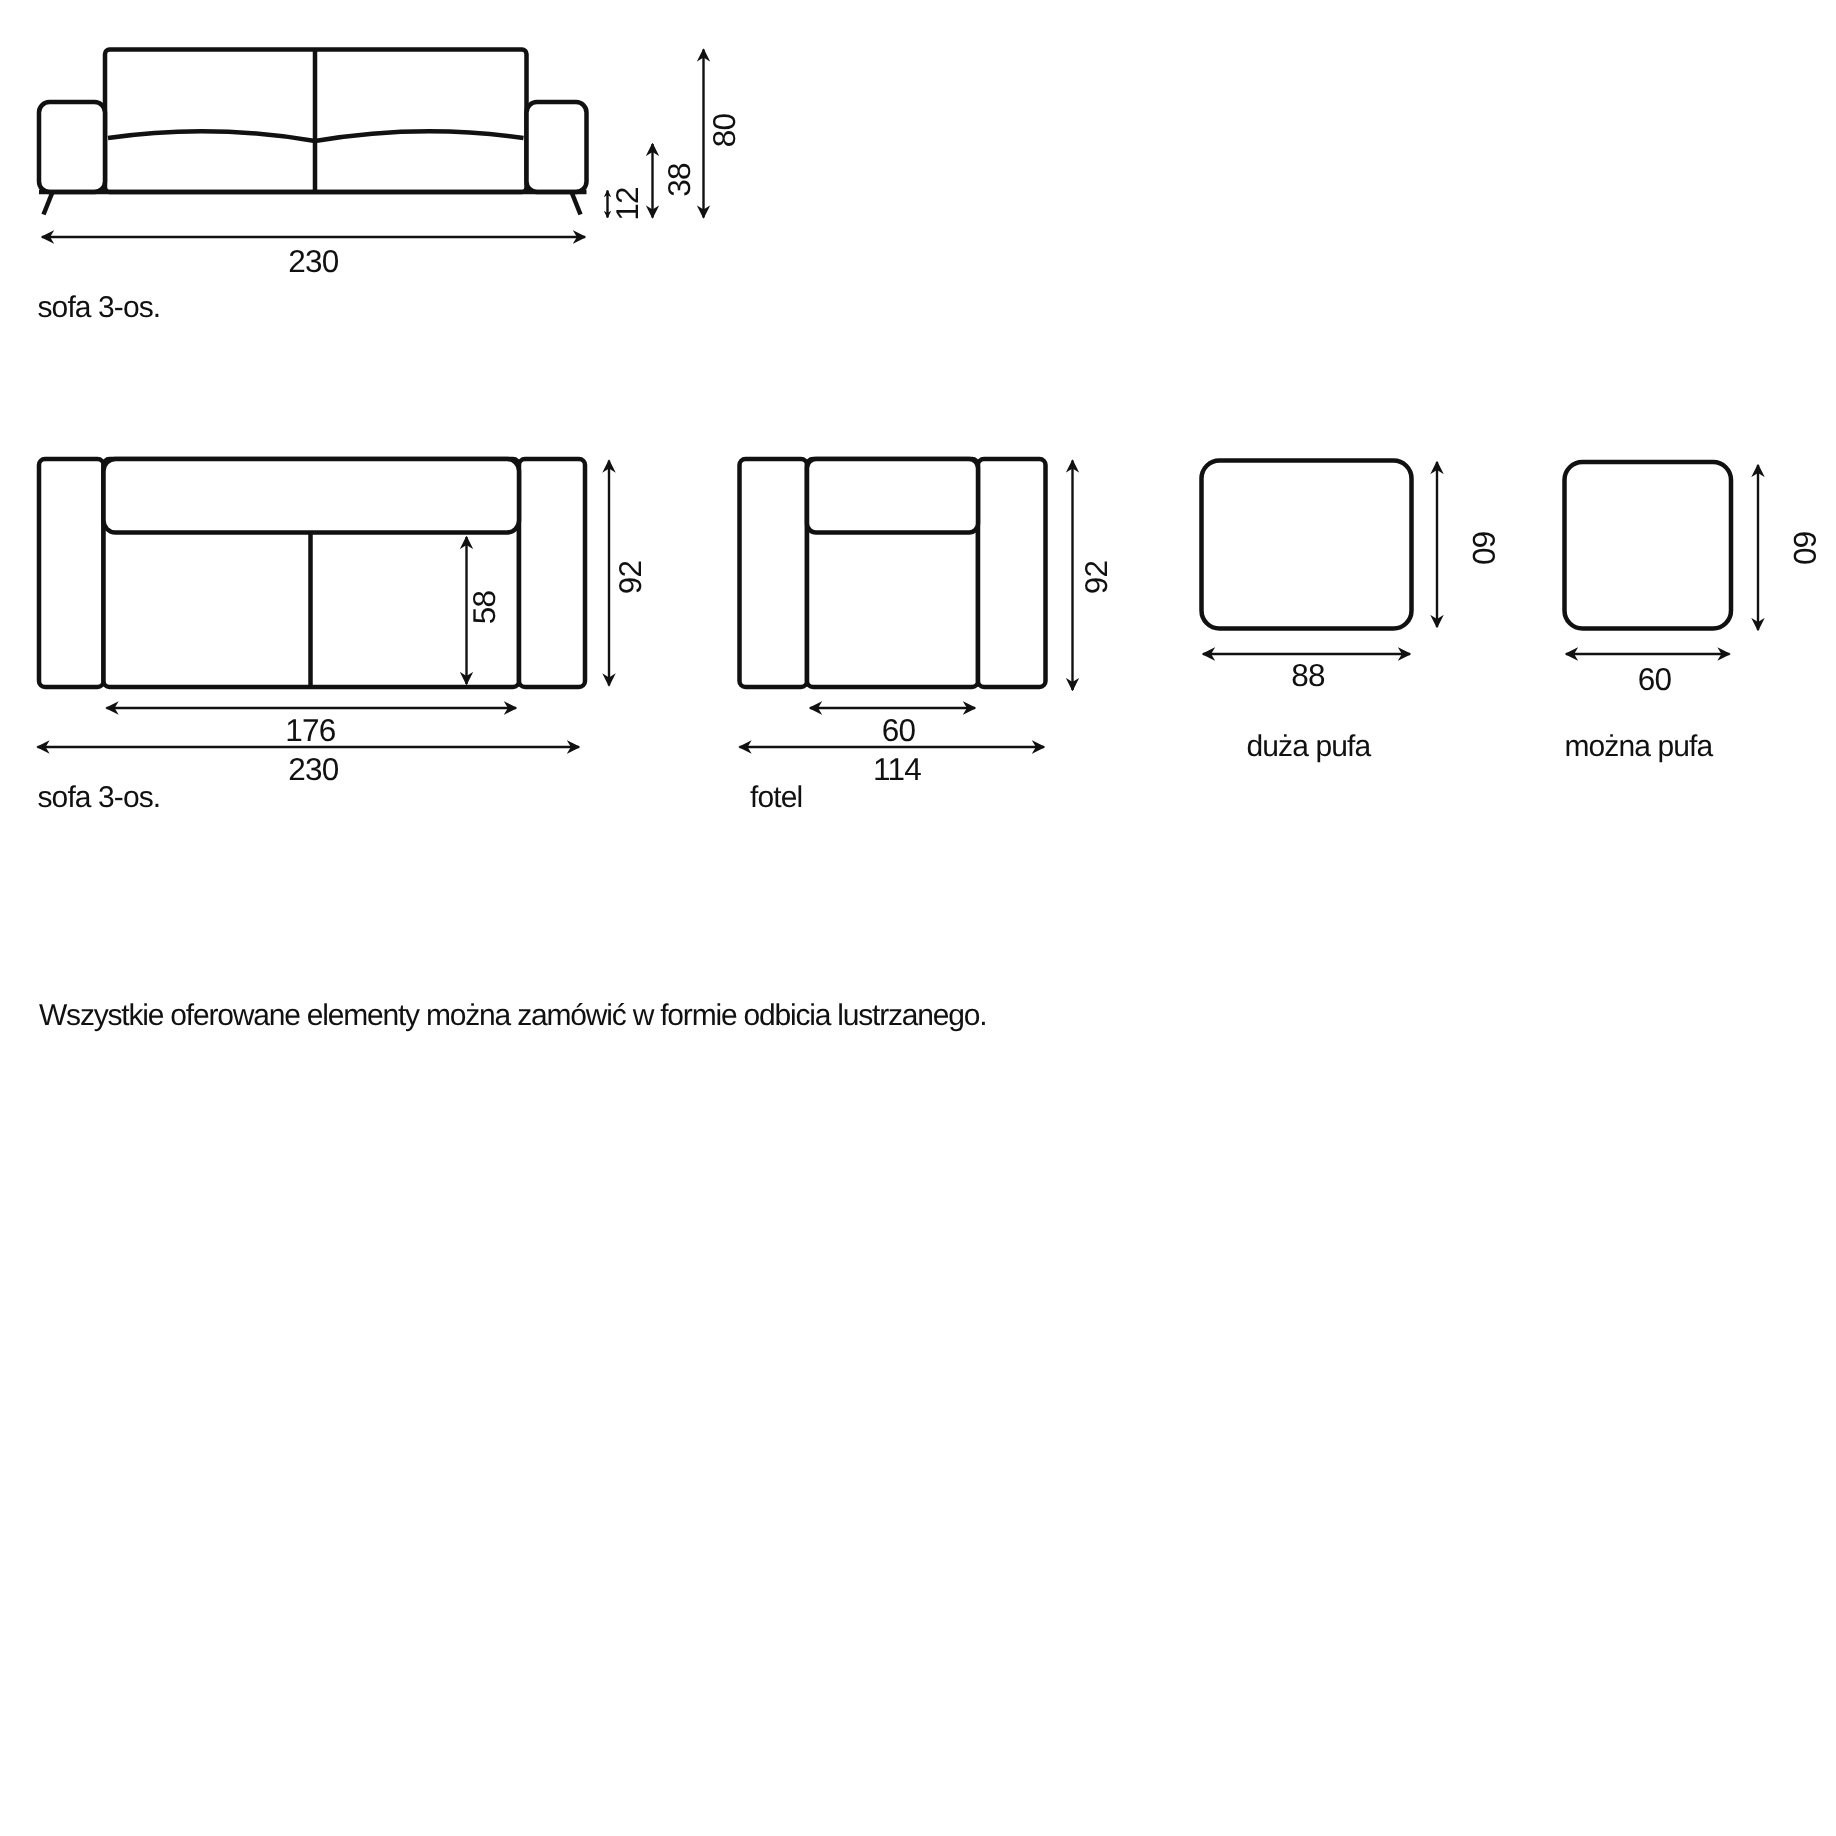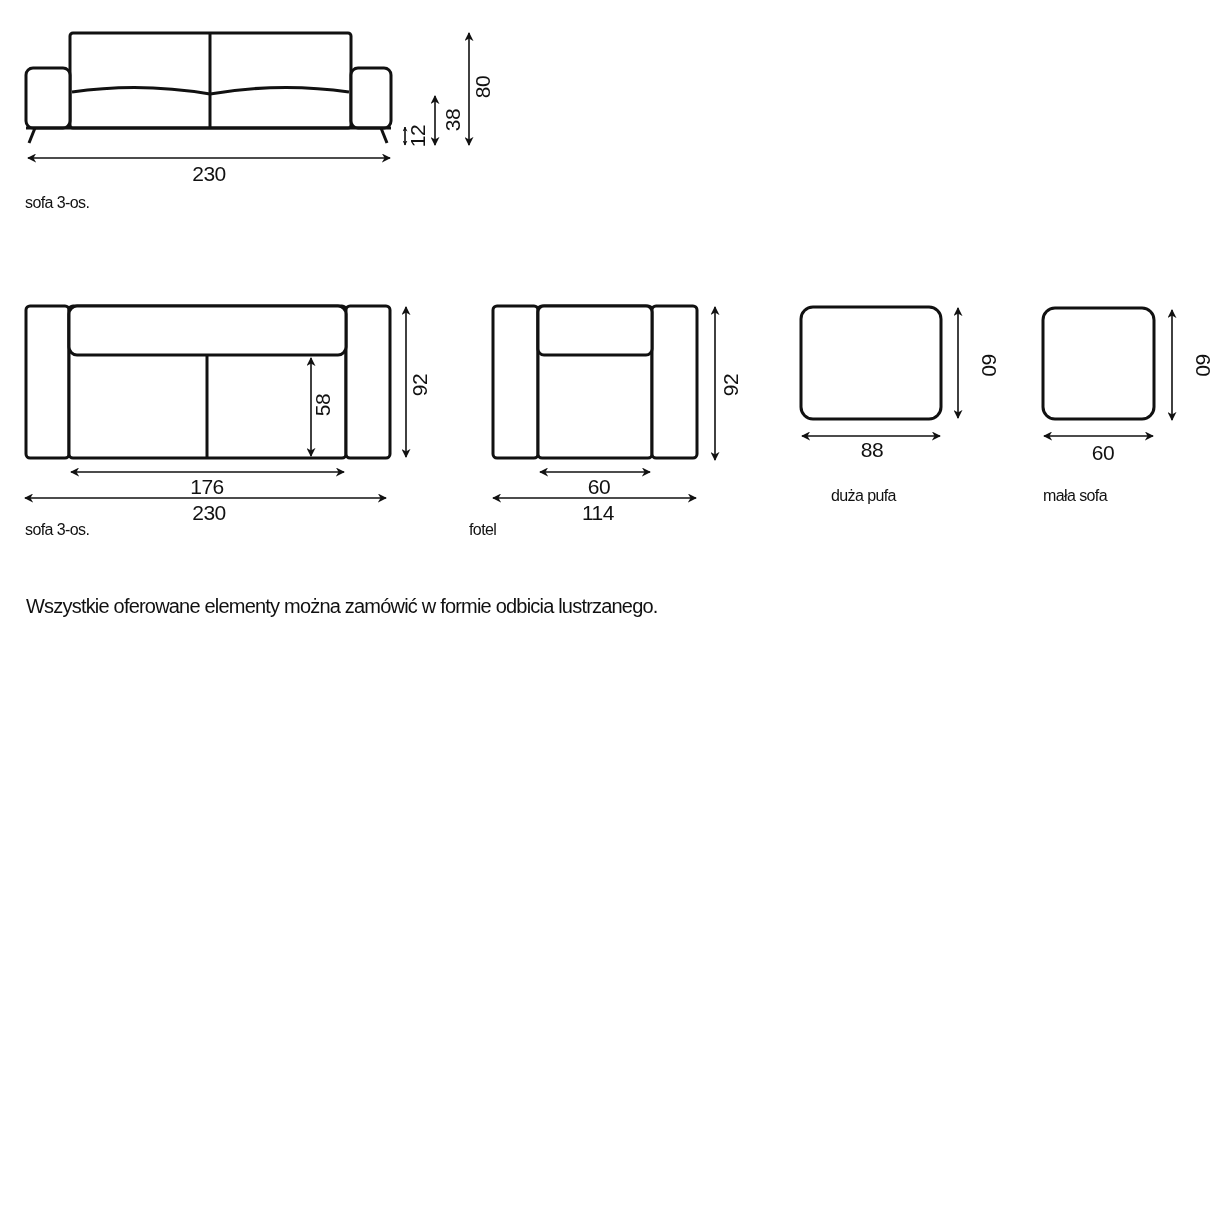--- a/index.html
+++ b/index.html
@@ -4,21 +4,21 @@
 <style>
   html, body { margin: 0; padding: 0; background: #ffffff; }
   body { width: 1224px; height: 1224px; position: relative; overflow: hidden;
          font-family: "Liberation Sans", sans-serif; color: #111111; }
   svg.canvas { position: absolute; left: 0; top: 0; }
   .shape { fill: #ffffff; stroke: #111111; stroke-width: 3; stroke-linejoin: round; }
   .line { fill: none; stroke: #111111; stroke-width: 3; }
   .dim { stroke: #111111; stroke-width: 1.6; fill: none; }
   .arrowhead { fill: #111111; }
   .dimtext { font-family: "Liberation Sans", sans-serif; font-size: 21px; fill: #111111; letter-spacing: -0.5px; }
-  .label { position: absolute; font-size: 16px; letter-spacing: -0.6px; white-space: nowrap; }
+  .label { position: absolute; font-size: 20px; letter-spacing: -0.6px; white-space: nowrap; }
   .note { position: absolute; font-size: 20px; letter-spacing: -0.8px; white-space: nowrap; }
 </style>
 </head>
 <body>
 
 <svg class="canvas" width="1224" height="1224" viewBox="0 0 1224 1224" xmlns="http://www.w3.org/2000/svg">
   <defs>
     <marker id="ah" viewBox="0 0 10 10" refX="9" refY="5" markerWidth="9" markerHeight="9" orient="auto-start-reverse" markerUnits="userSpaceOnUse">
       <path class="arrowhead" d="M0,0 L10,5 L0,10 L3,5 z"></path>
     </marker>
@@ -104,17 +104,17 @@
     <rect class="shape" x="1043" y="308" width="111" height="111" rx="12"></rect>
     <line class="dim" x1="1172" y1="310" x2="1172" y2="420" marker-start="url(#ah)" marker-end="url(#ah)"></line>
     <text class="dimtext" transform="translate(1196,365) rotate(90)" text-anchor="middle">60</text>
     <line class="dim" x1="1044" y1="436" x2="1153" y2="436" marker-start="url(#ah)" marker-end="url(#ah)"></line>
     <text class="dimtext" x="1103" y="460" text-anchor="middle">60</text>
   </g>
 </svg>
 
 <div class="label" style="left:25px; top:194px;">sofa 3-os.</div>
 <div class="label" style="left:25px; top:521px;">sofa 3-os.</div>
-<div class="label" style="left:469px; top:521px;text-align:center;">fotel</div>
+<div class="label" style="left:500px; top:521px;text-align:center;">fotel</div>
 <div class="label" style="left:831px; top:487px;">duża pufa</div>
-<div class="label" style="left:1043px; top:487px;">mała sofa</div>
+<div class="label" style="left:1043px; top:487px;">można pufa</div>
 
-<div class="note" style="left:26px; top:595px;">Wszystkie oferowane elementy można zamówić w formie odbicia lustrzanego.</div>
+<div class="note" style="left:26px; top:666px;">Wszystkie oferowane elementy można zamówić w formie odbicia lustrzanego.</div>
 
 </body></html>

